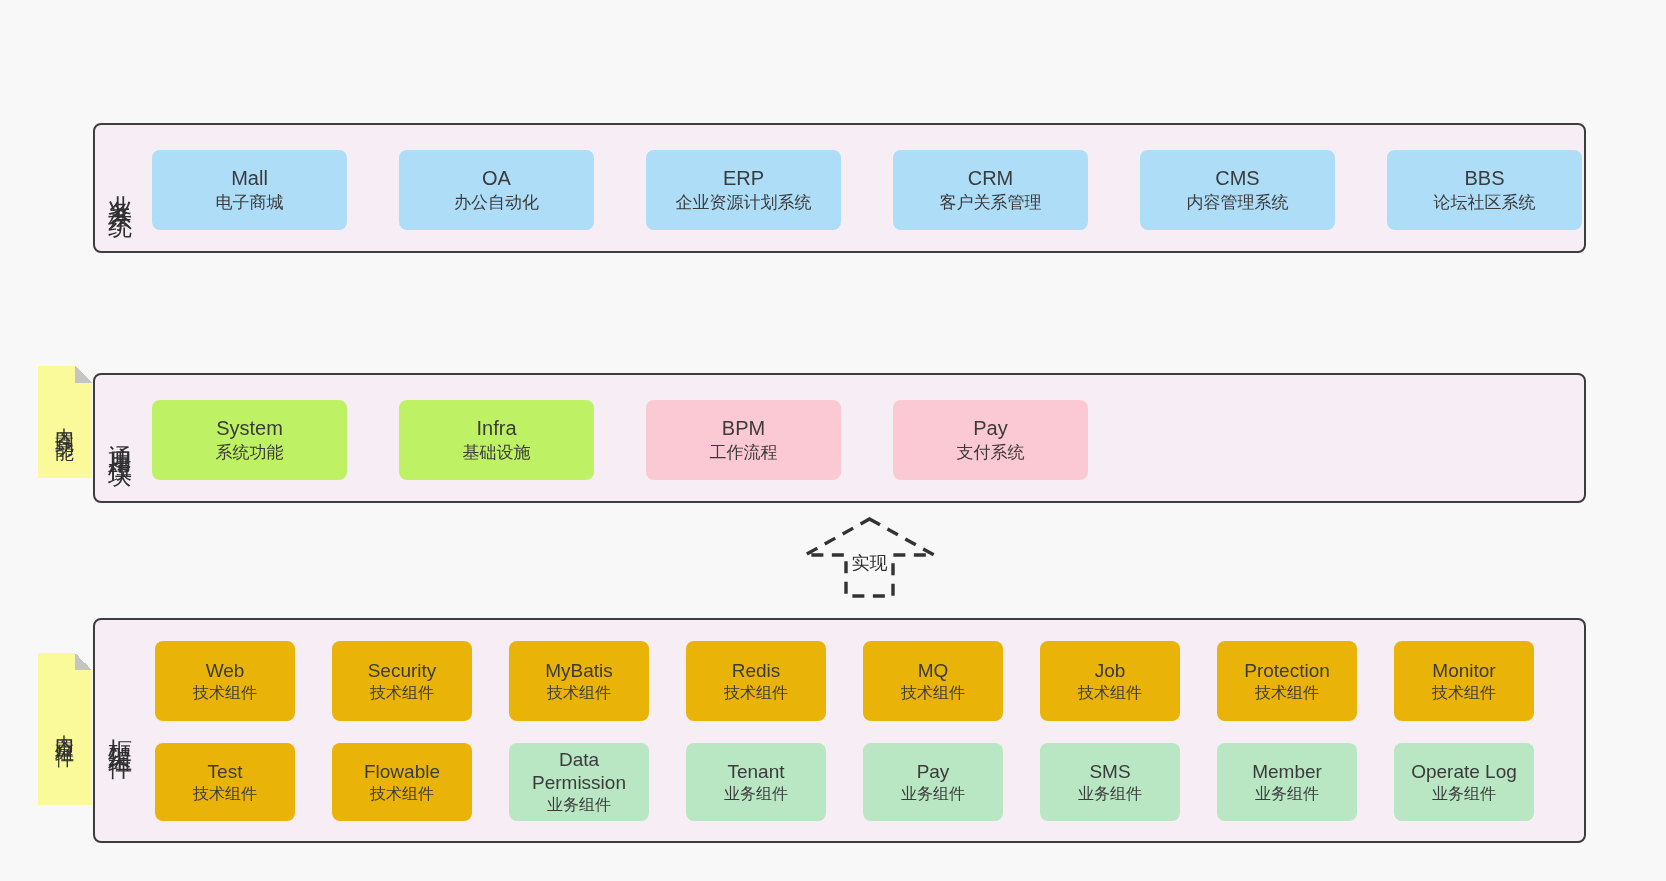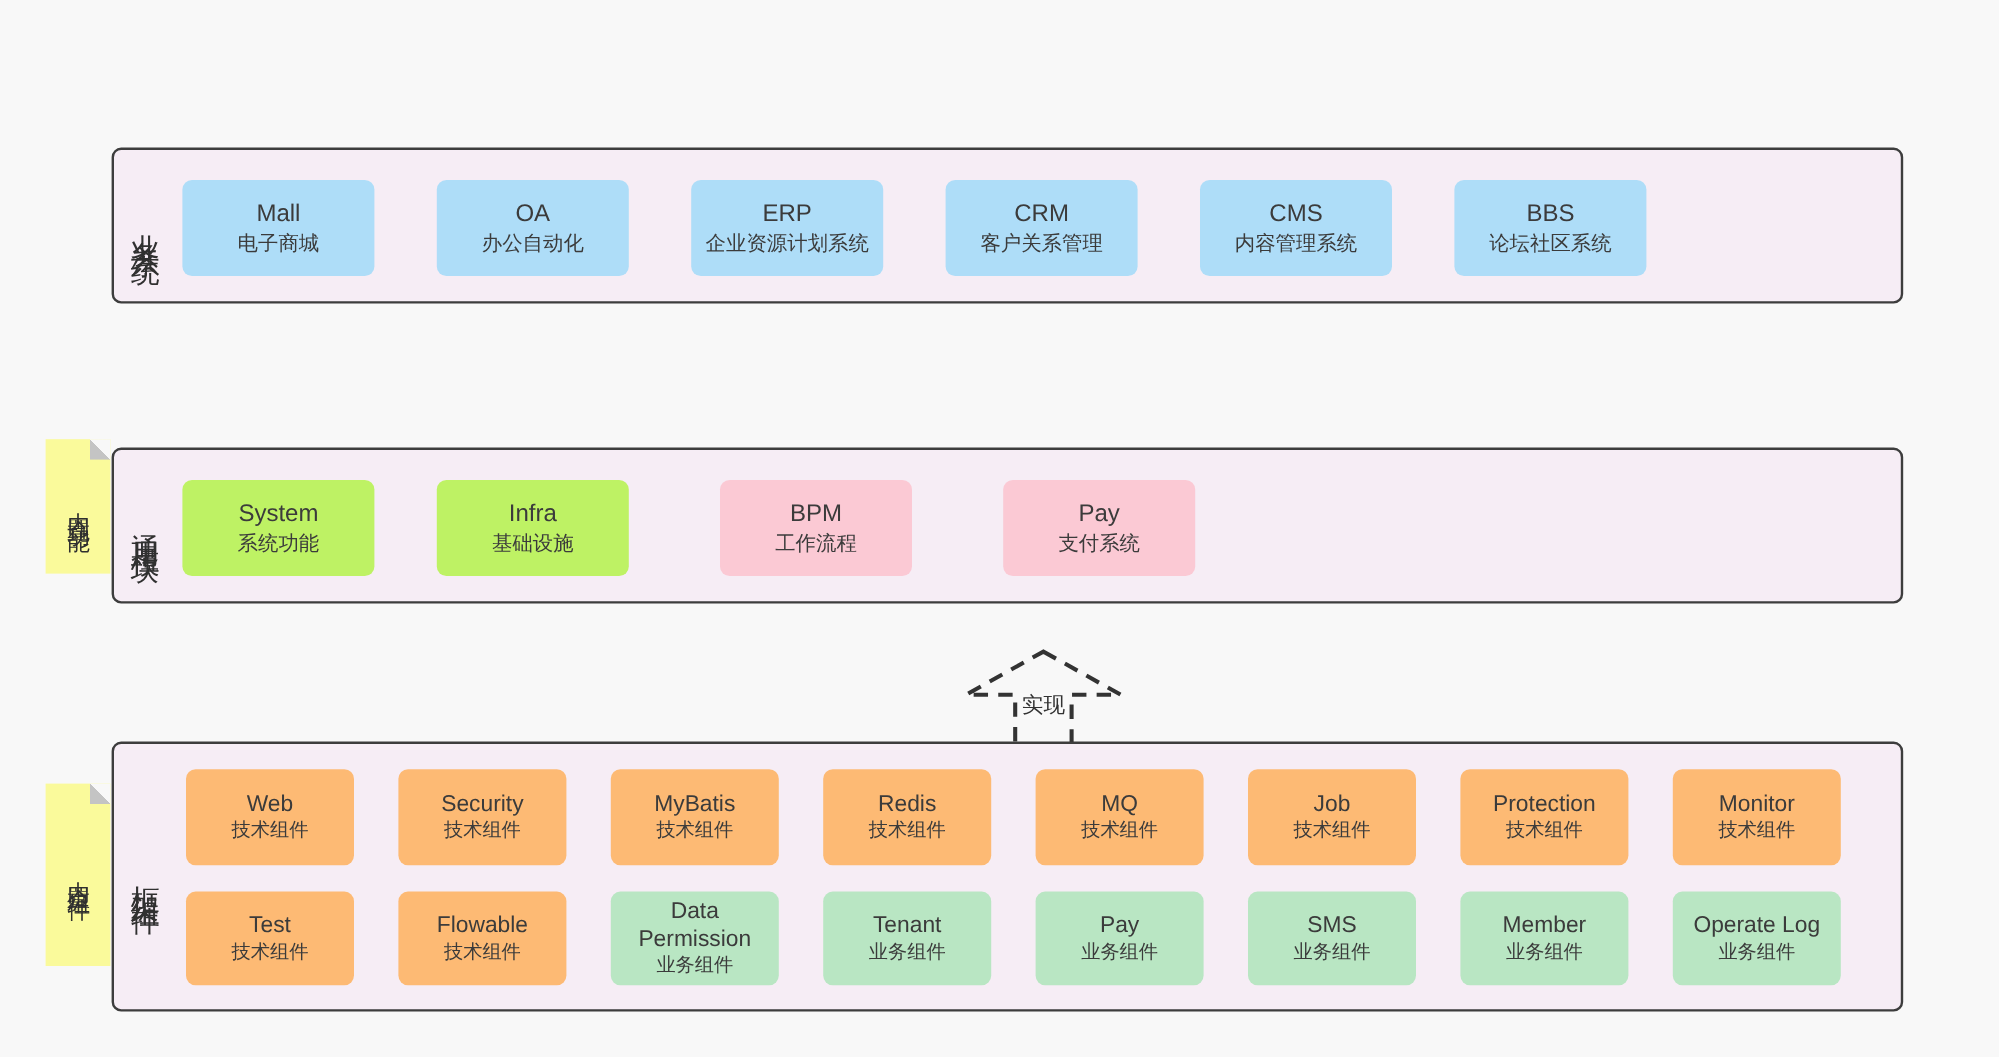--- a/index.html
+++ b/index.html
@@ -15,57 +15,57 @@
   #band1{top:123px;height:130px;}
   #band2{top:373px;height:130px;}
   #band3{top:618px;height:225px;}
   .band-label{
     position:absolute;left:13px;top:50%;transform:translateY(-50%);
     writing-mode:vertical-rl;text-orientation:upright;
     font-size:24px;letter-spacing:6px;color:#303030;line-height:1;white-space:nowrap;
   }
   
   .boxes6{position:absolute;left:57px;top:25px;display:flex;gap:52px;}
-  .boxes6 .box{width:160px;height:80px;align-items:center;}
+  .boxes6 .box{width:195px;height:80px;align-items:center;}
   .rows8{position:absolute;left:60px;top:21px;display:flex;flex-direction:column;gap:22px;}
   .row8{display:flex;gap:37px;}
   .row8 .box{width:140px;height:80px;}
   #row2 .box{height:78px;}
   .box{
     border-radius:8px;display:flex;flex-direction:column;align-items:center;justify-content:center;
     text-align:center;box-sizing:border-box;padding:2px 4px;
   }
   .box .box-name{font-size:20px;line-height:25px;color:#3b3b3b;}
   .box .box-sub{font-size:17px;line-height:24px;color:#3b3b3b;}
   .row8 .box .box-name{font-size:19px;line-height:23px;}
   .row8 .box .box-sub{font-size:16px;line-height:22px;}
   .blue{background:#aeddf8;}
   .red{background:#bef264;}
-  .pink{background:#fbc9d4;margin-left:24px;}
-  .green-dark{background:#fdba74;}
+  .pink{background:#fbc9d4;}
+  .green-dark{background:#eab308;}
   .green-light{background:#b9e6c3;}
   
   .sticky{
     position:absolute;left:38px;width:54px;background:#fafa9b;
     display:flex;align-items:center;justify-content:center;
   }
   #sticky1{top:366px;height:112px;}
   #sticky2{top:653px;height:152px;}
   .sticky .fold{
     position:absolute;top:0;right:0;width:17px;height:17px;
     background:linear-gradient(225deg,#f8f8f8 0 50%,#c4c4c4 50% 100%);
   }
   .sticky .sticky-text{
     writing-mode:vertical-rl;text-orientation:upright;
     font-size:19px;letter-spacing:5px;color:#2f2f2f;line-height:1;white-space:nowrap;
   }
   
   .arrow{position:absolute;width:135px;height:84px;}
   #arrow1{left:806px;top:271px;}
-  #arrow2{left:802px;top:540px;}
+  #arrow2{left:802px;top:516px;}
   .arrow svg{position:absolute;left:0;top:0;}
   .arrow-label{
     position:absolute;left:50%;top:37px;transform:translateX(-50%);
     font-size:18px;color:#333;background:#f9f9f9;padding:0 2px;line-height:1.2;white-space:nowrap;
   }
 </style>
 </head>
 <body>
 
 <div class="canvas">

